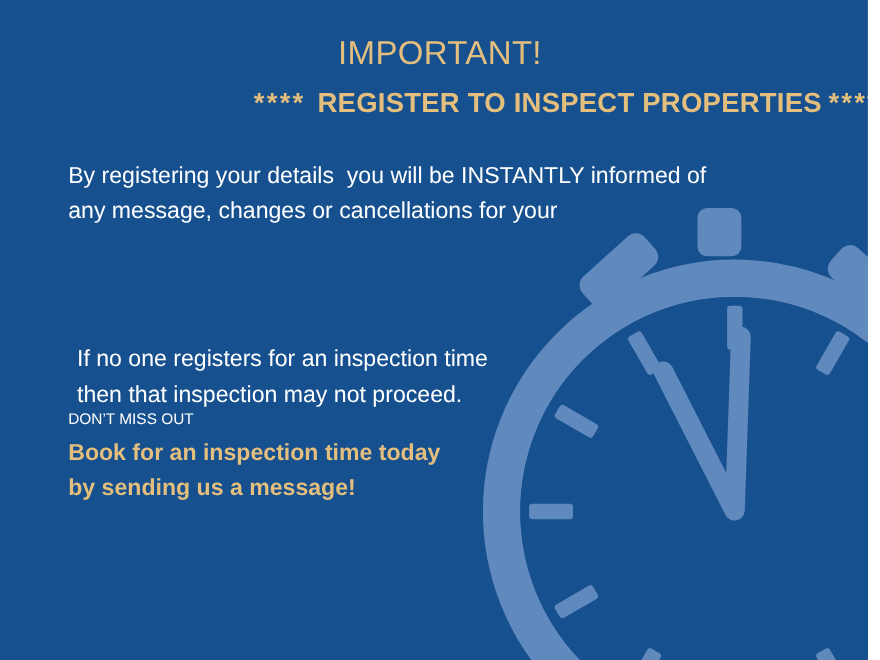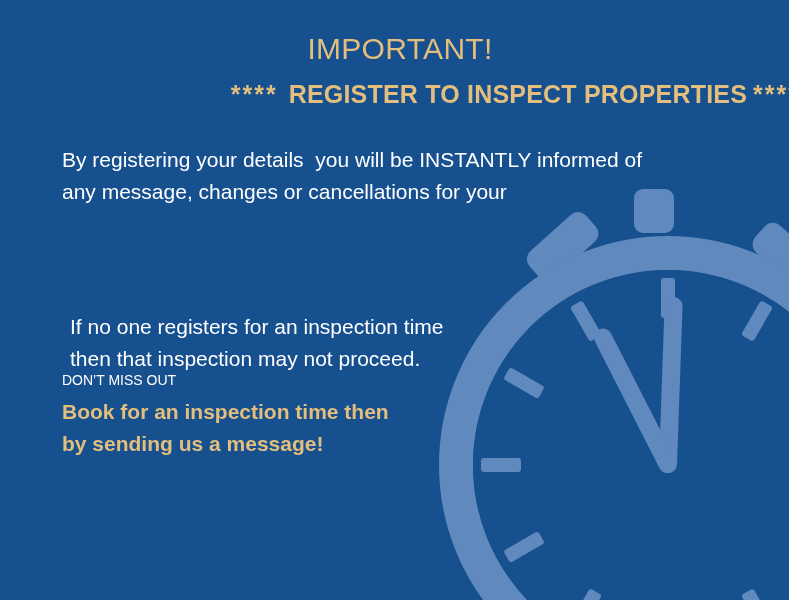--- a/index.html
+++ b/index.html
@@ -178,18 +178,18 @@
       <div class="body-line">any message, changes or cancellations for your</div>
     </div>
 
     <div class="body-block-2">
       <div class="body-line">If no one registers for an inspection time</div>
       <div class="body-line">then that inspection may not proceed.</div>
     </div>
 
     <div class="cta-block">
       <div class="cta-line-white">DON’T MISS OUT</div>
-      <div class="cta-line-gold">Book for an inspection time then</div>
+      <div class="cta-line-gold">Book for an inspection time today</div>
       <div class="cta-line-gold">by sending us a message!</div>
     </div>
 
   </div>
 </div>
 
 </body></html>

